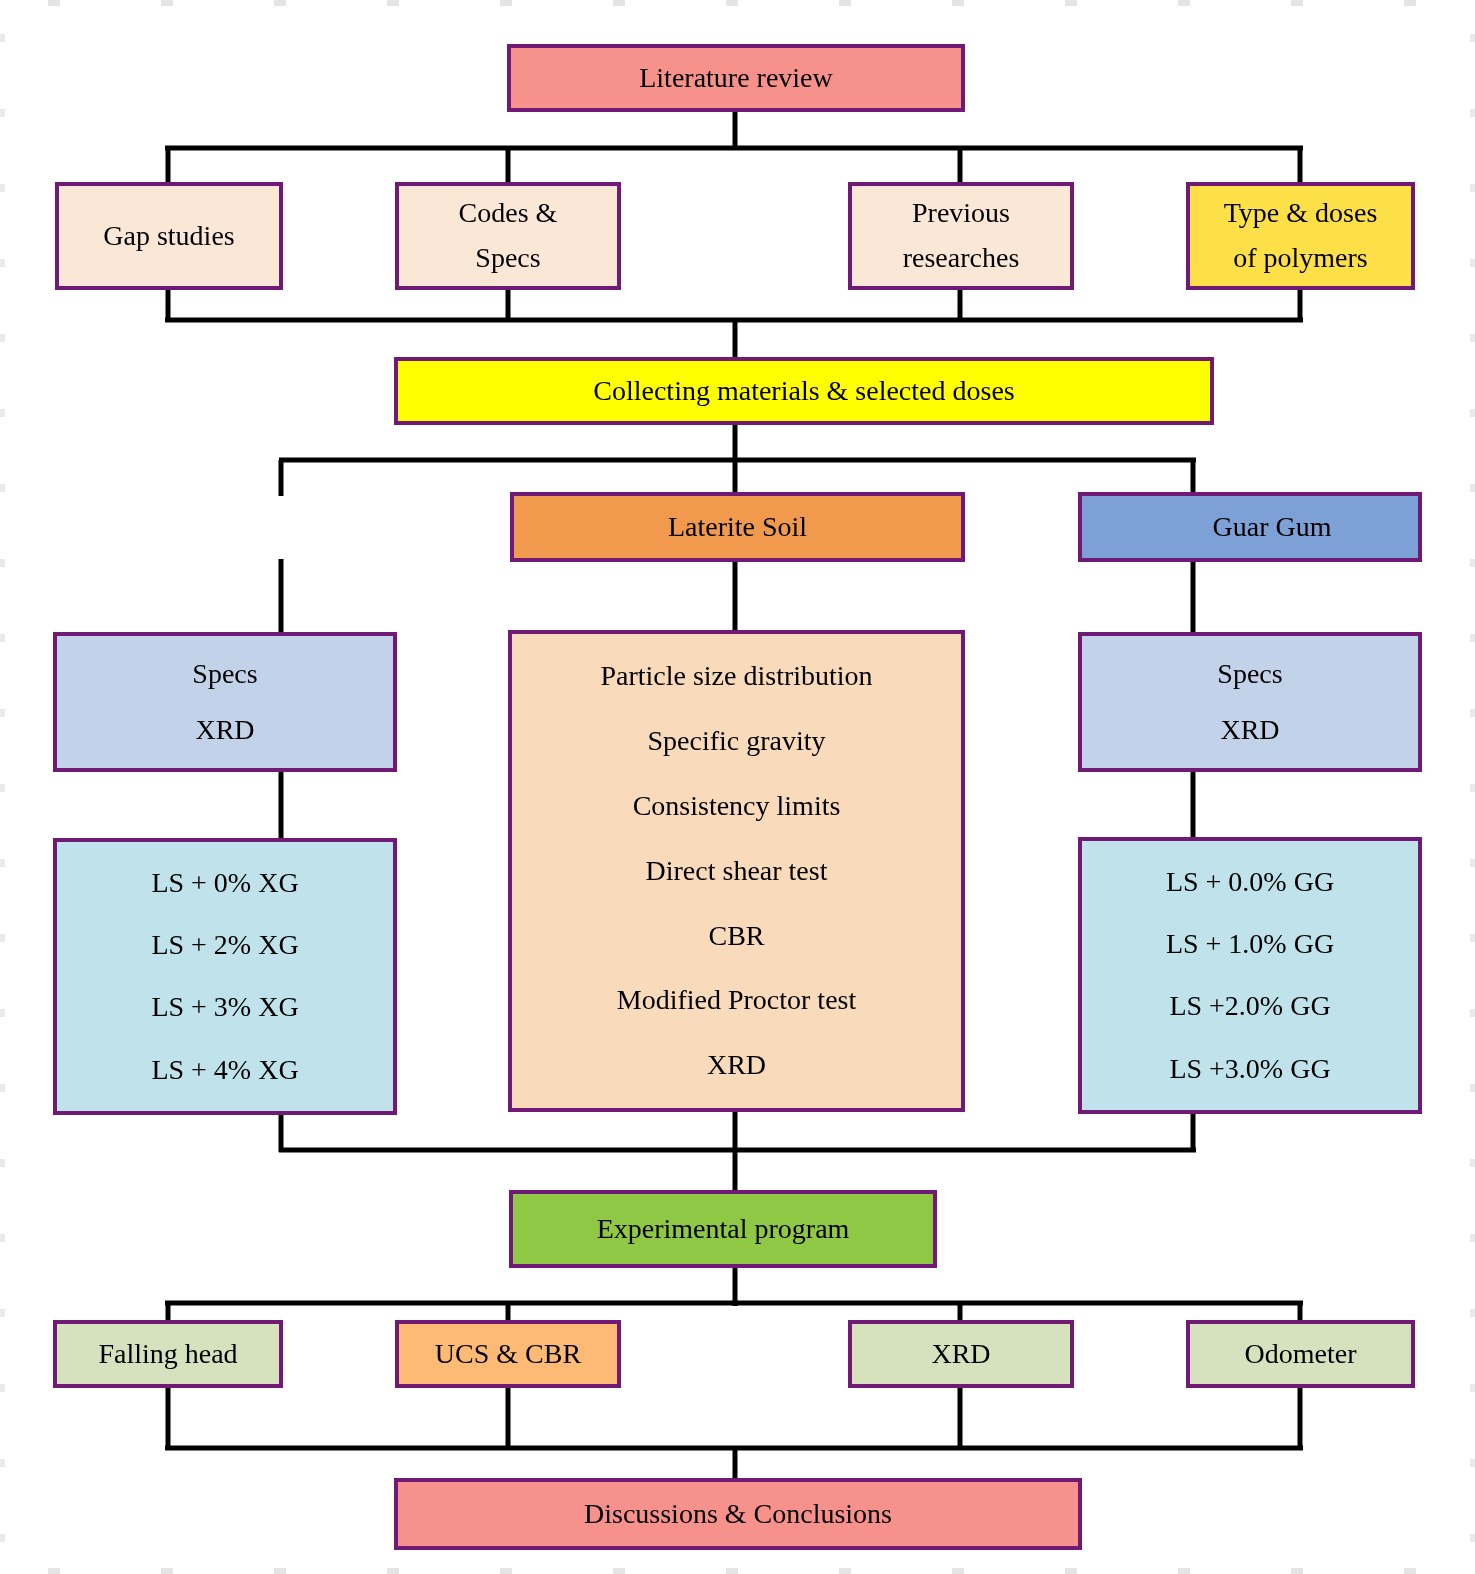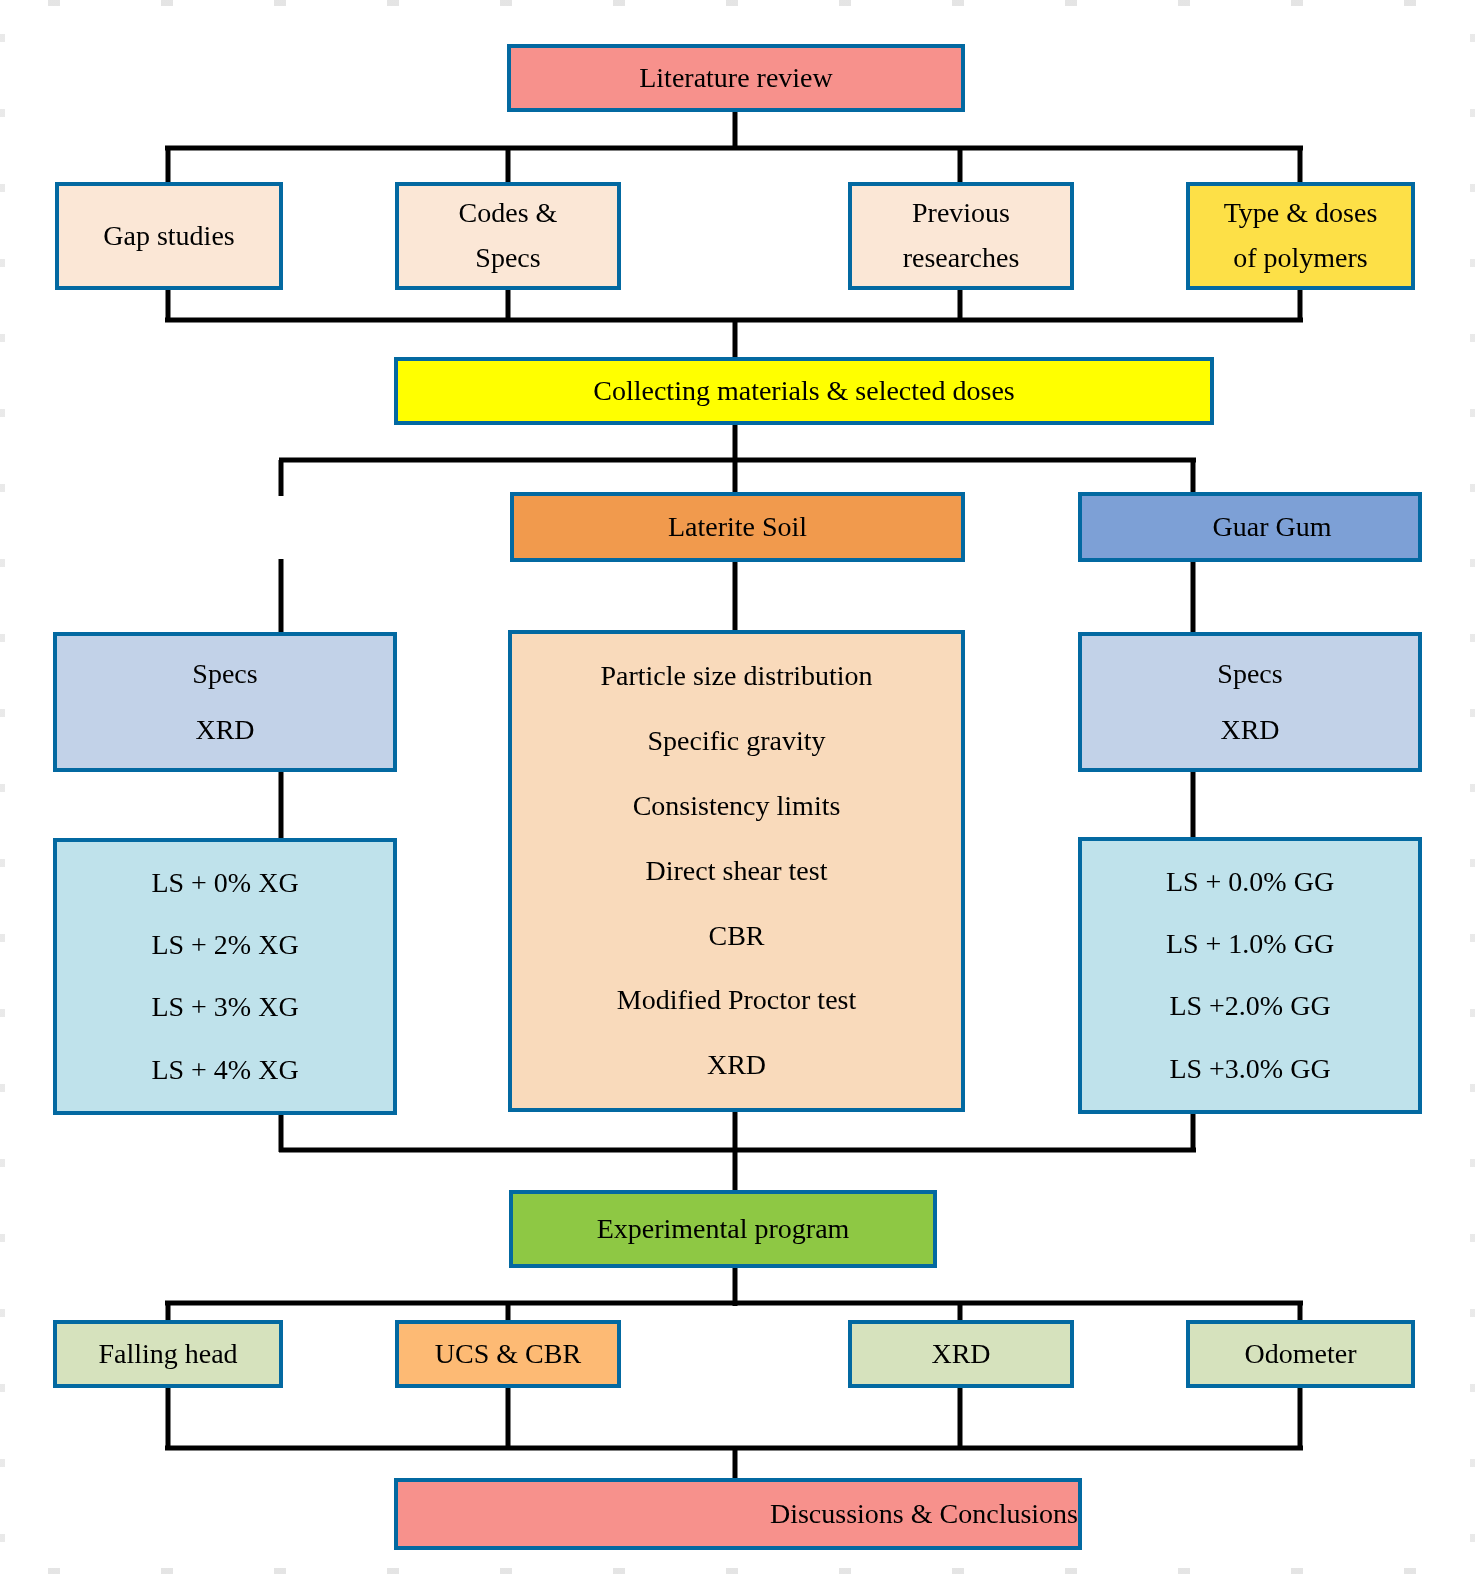--- a/index.html
+++ b/index.html
@@ -19,21 +19,21 @@
   .tick-v{position:absolute;top:0;height:1574px;width:5px;opacity:.5;
     background:repeating-linear-gradient(to bottom,transparent 0 34px,#d4d4d4 34px 42px,transparent 42px 75px);}
   .tick-left{left:0;}
   .tick-right{right:0;}
 
   svg.wires{position:absolute;left:0;top:0;z-index:1;}
   svg.wires line{stroke:#000;stroke-width:5;}
 
   .node{
     position:absolute;z-index:2;
-    border:4px solid #0369a1;box-sizing:border-box;
+    border:4px solid #701a75;box-sizing:border-box;
     display:flex;align-items:center;justify-content:center;
     flex-direction:column;
     text-align:center;font-size:28px;line-height:1.3;
   }
   .node.list{justify-content:space-around;padding:10px 4px;}
   .node.two-line{line-height:1.6;}
 </style>
 </head>
 <body>
 
@@ -168,17 +168,17 @@
   <div class="node" style="left: 395px; top: 1320px; width: 226px; height: 68px; background-color: #fdba74;">
     <div>UCS &amp; CBR</div>
   </div>
   <div class="node" style="left: 848px; top: 1320px; width: 226px; height: 68px; background-color: rgb(214, 226, 189);">
     <div>XRD</div>
   </div>
   <div class="node" style="left: 1186px; top: 1320px; width: 229px; height: 68px; background-color: rgb(214, 226, 189);">
     <div>Odometer</div>
   </div>
 
-  <div class="node" style="left: 394px; top: 1478px; width: 688px; height: 72px; background-color: rgb(247, 145, 140); align-items: flex-end;">
+  <div class="node" style="left: 394px; top: 1478px; width: 688px; height: 72px; background-color: rgb(247, 145, 140);">
     <div>Discussions &amp; Conclusions</div>
   </div>
 
 </div>
 
 </body></html>

